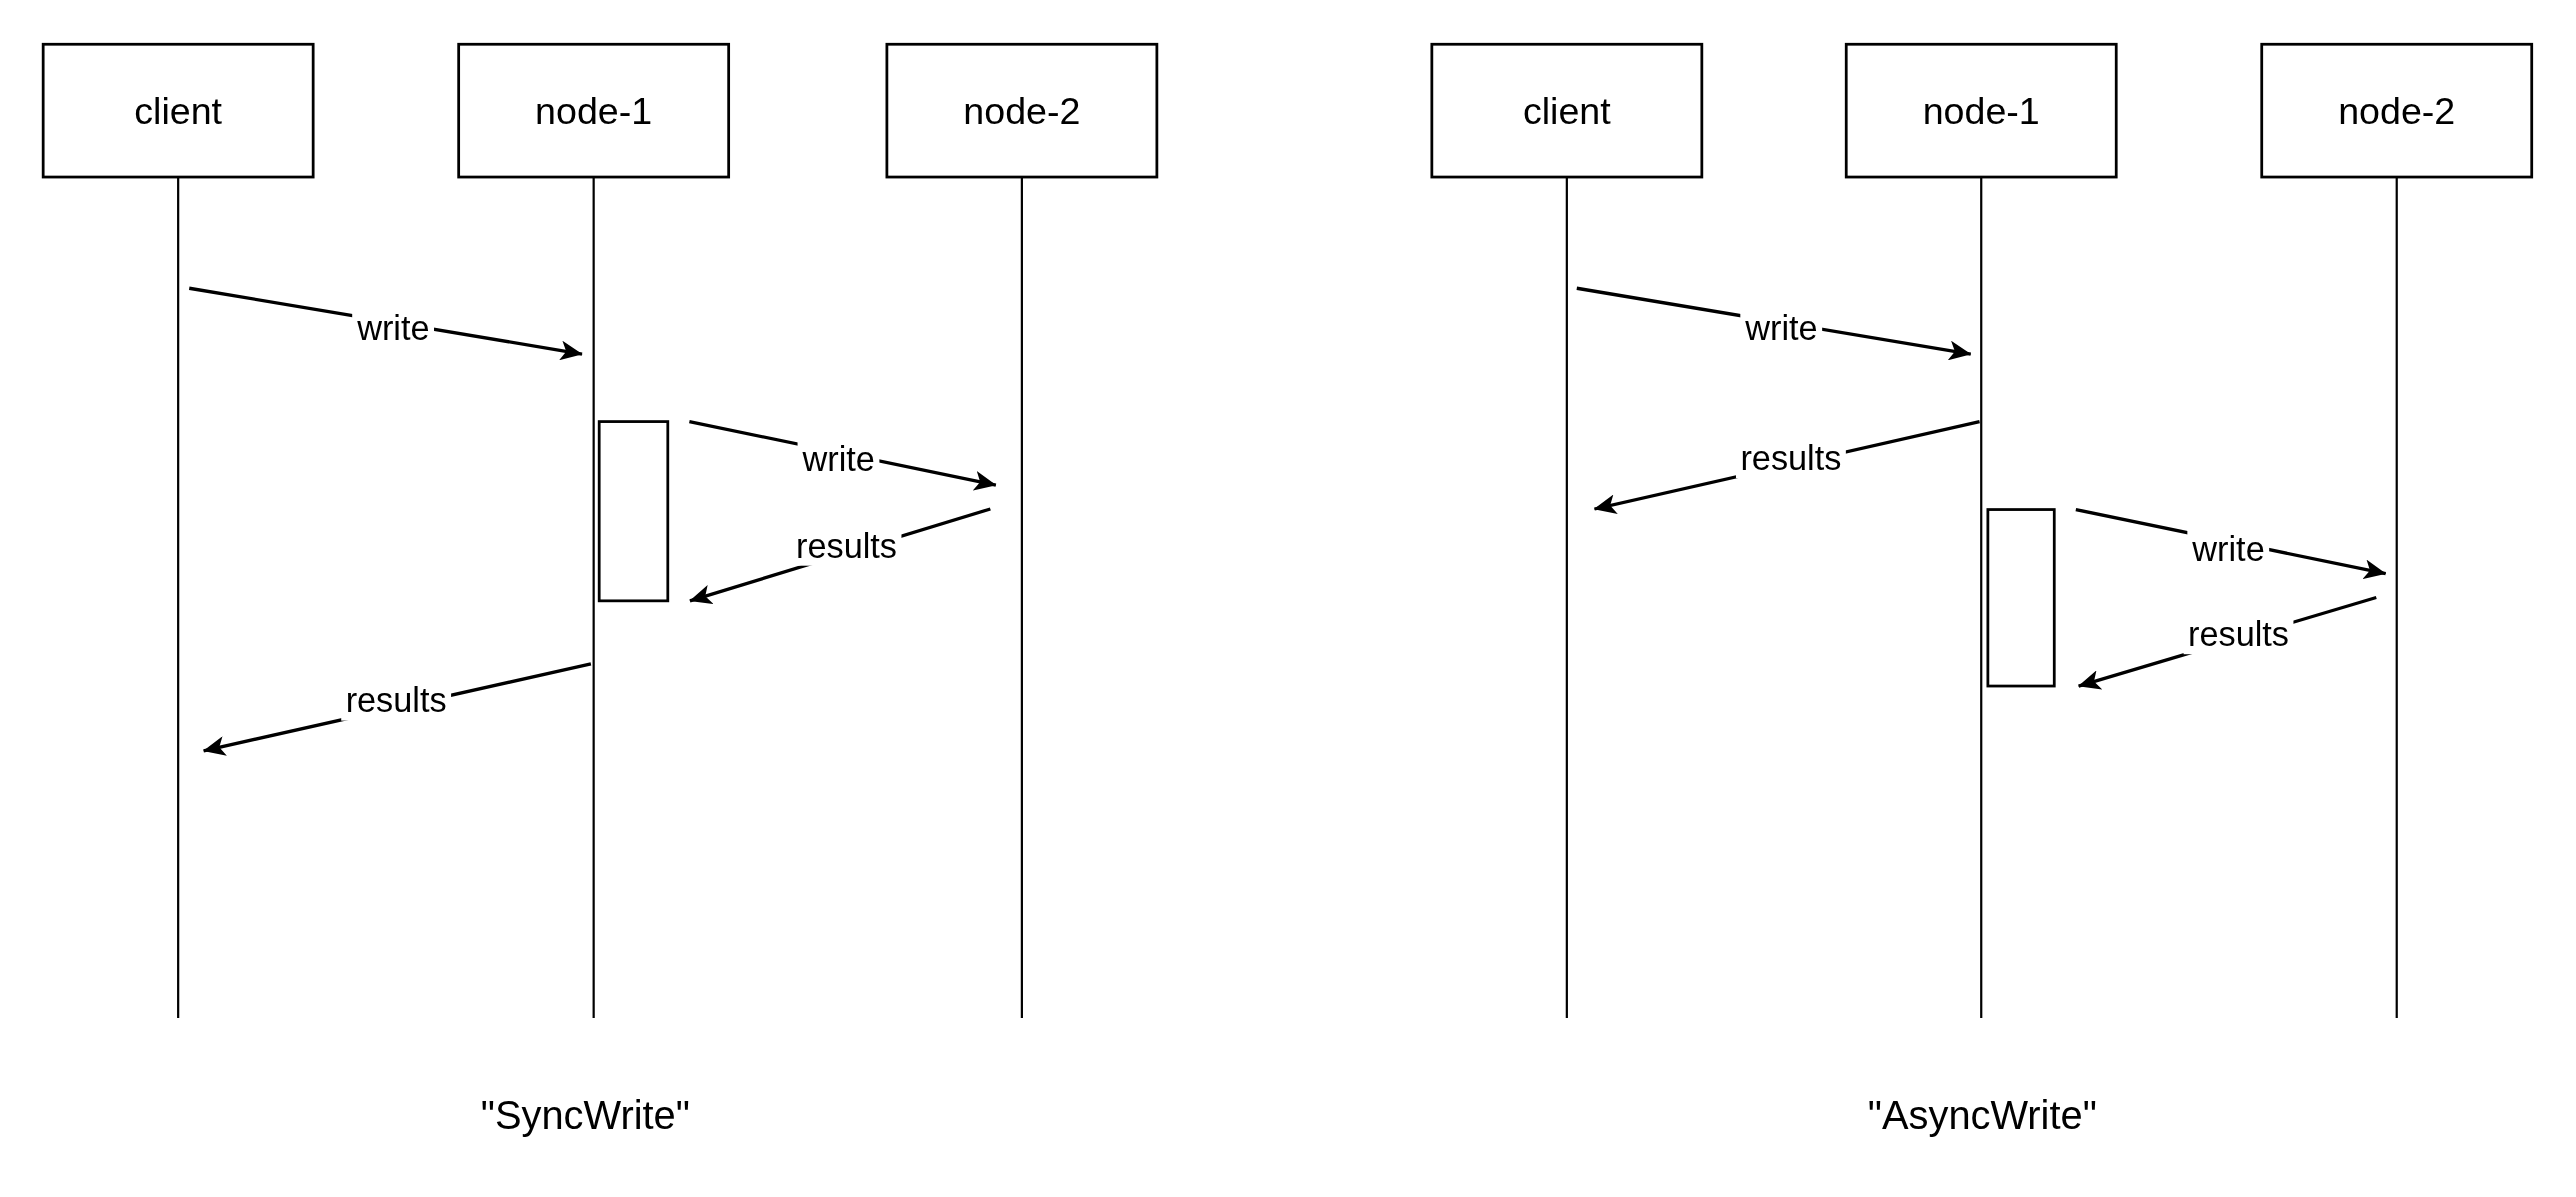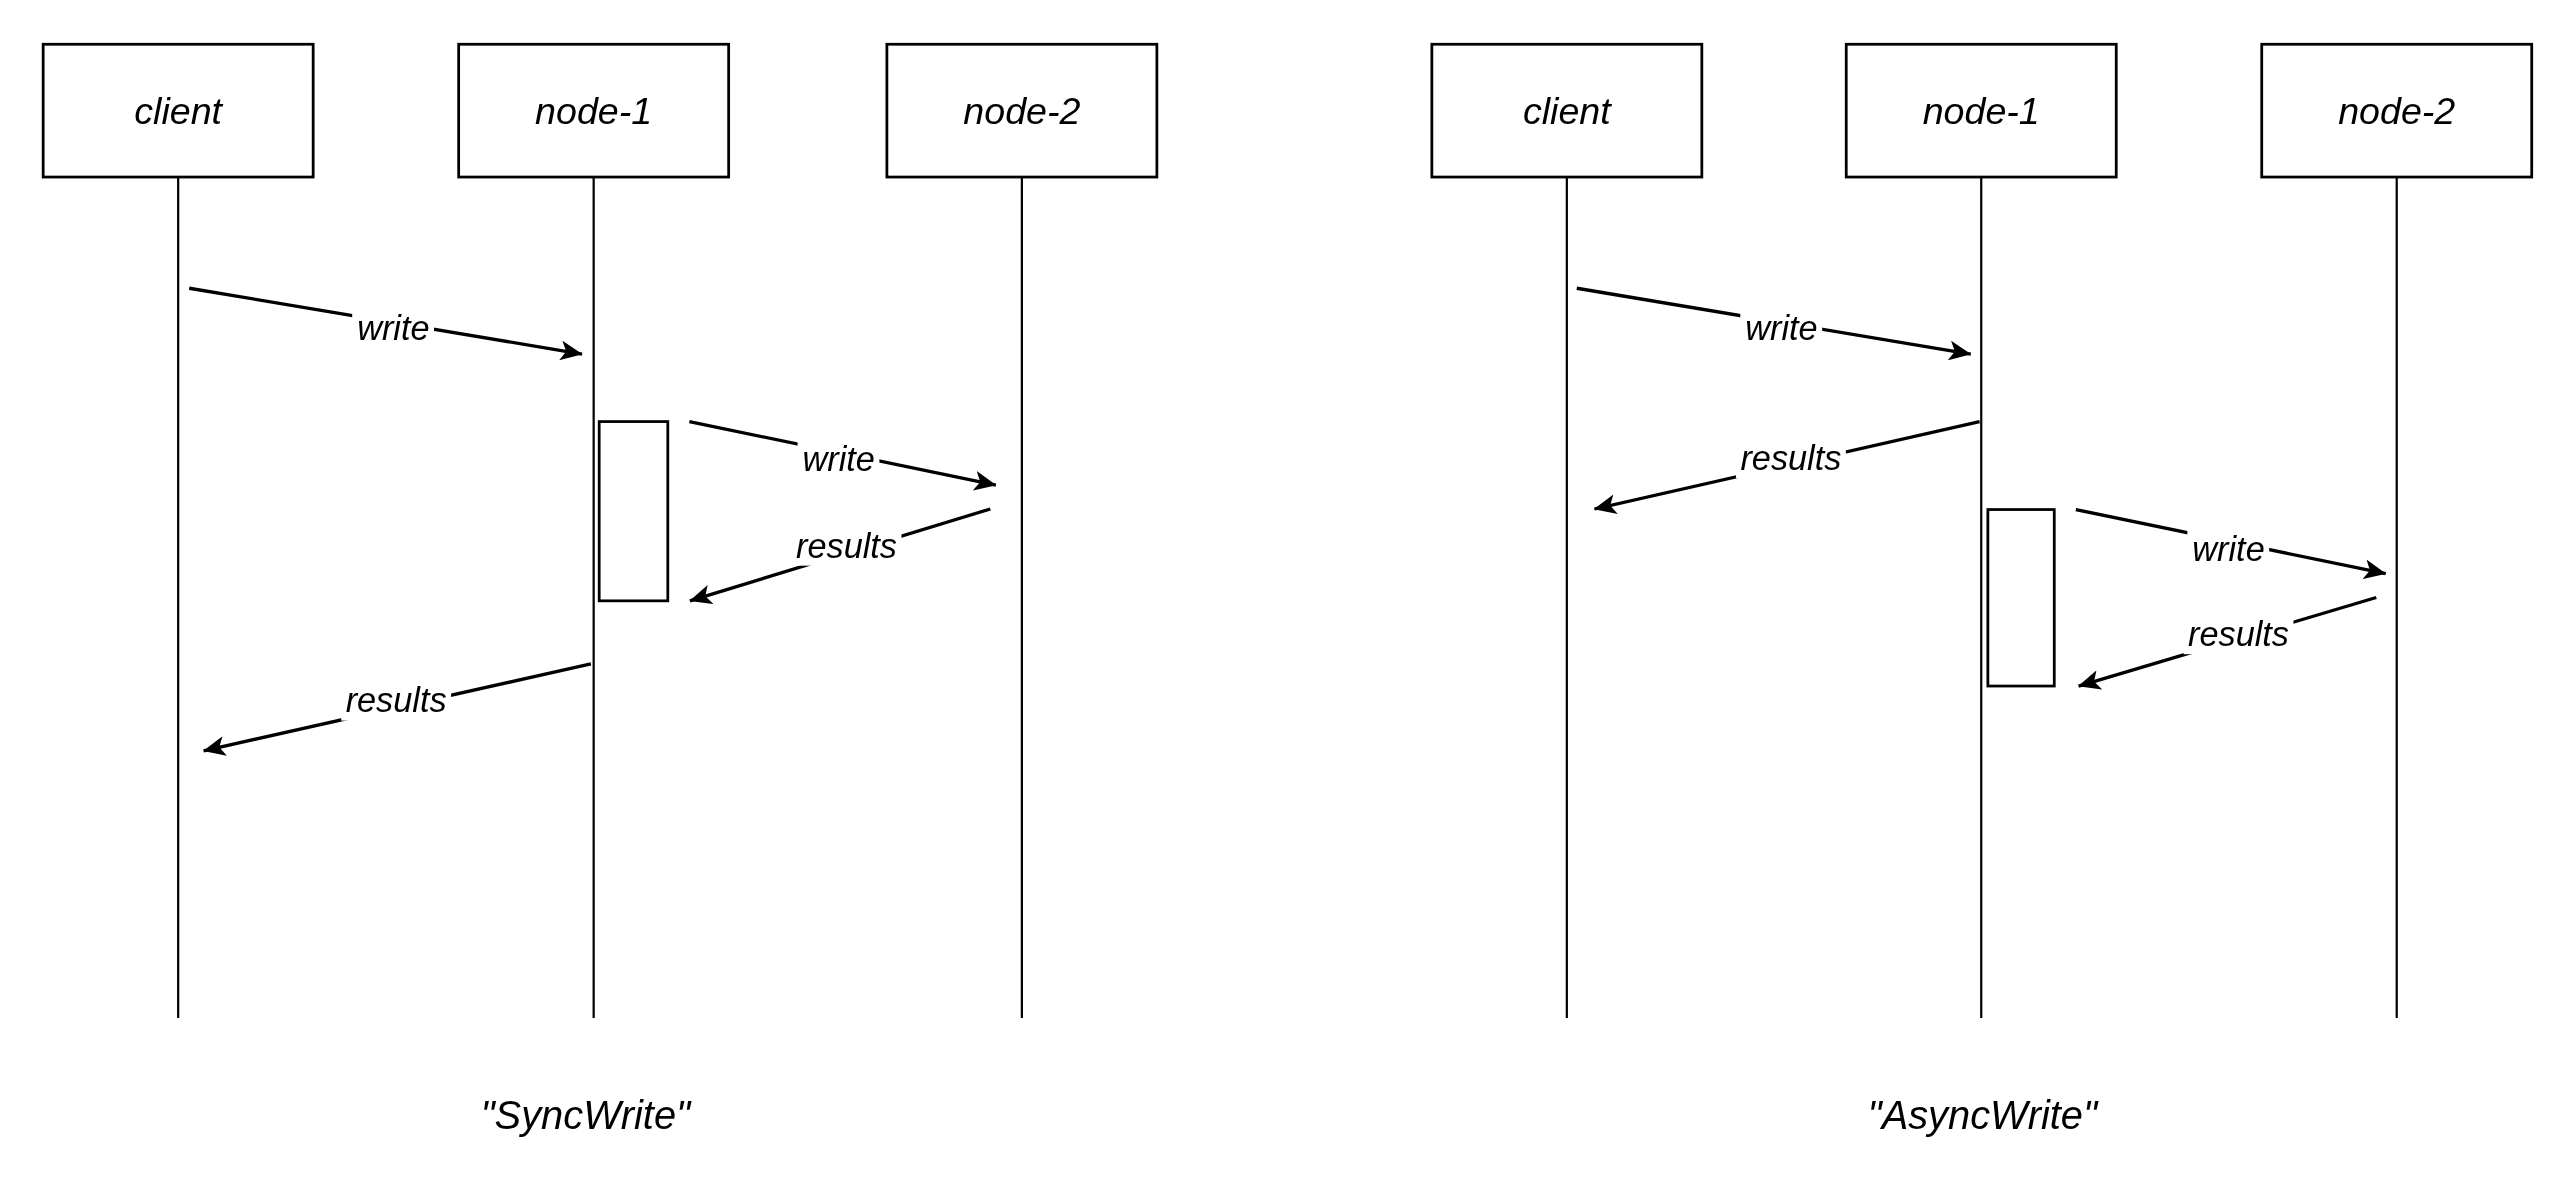--- a/index.html
+++ b/index.html
@@ -3,21 +3,20 @@
 <meta charset="utf-8">
 <style>
   html, body {
     margin: 0;
     padding: 0;
     background: #ffffff;
   }
   .canvas {
     width: 100%;
     background: #4c1d95;
-    font-style: italic;
   }
   svg {
     display: block;
     width: 100%;
     height: auto;
     background: #ffffff;
   }
   text {
     font-family: "Liberation Sans", sans-serif;
     fill: #000000;

